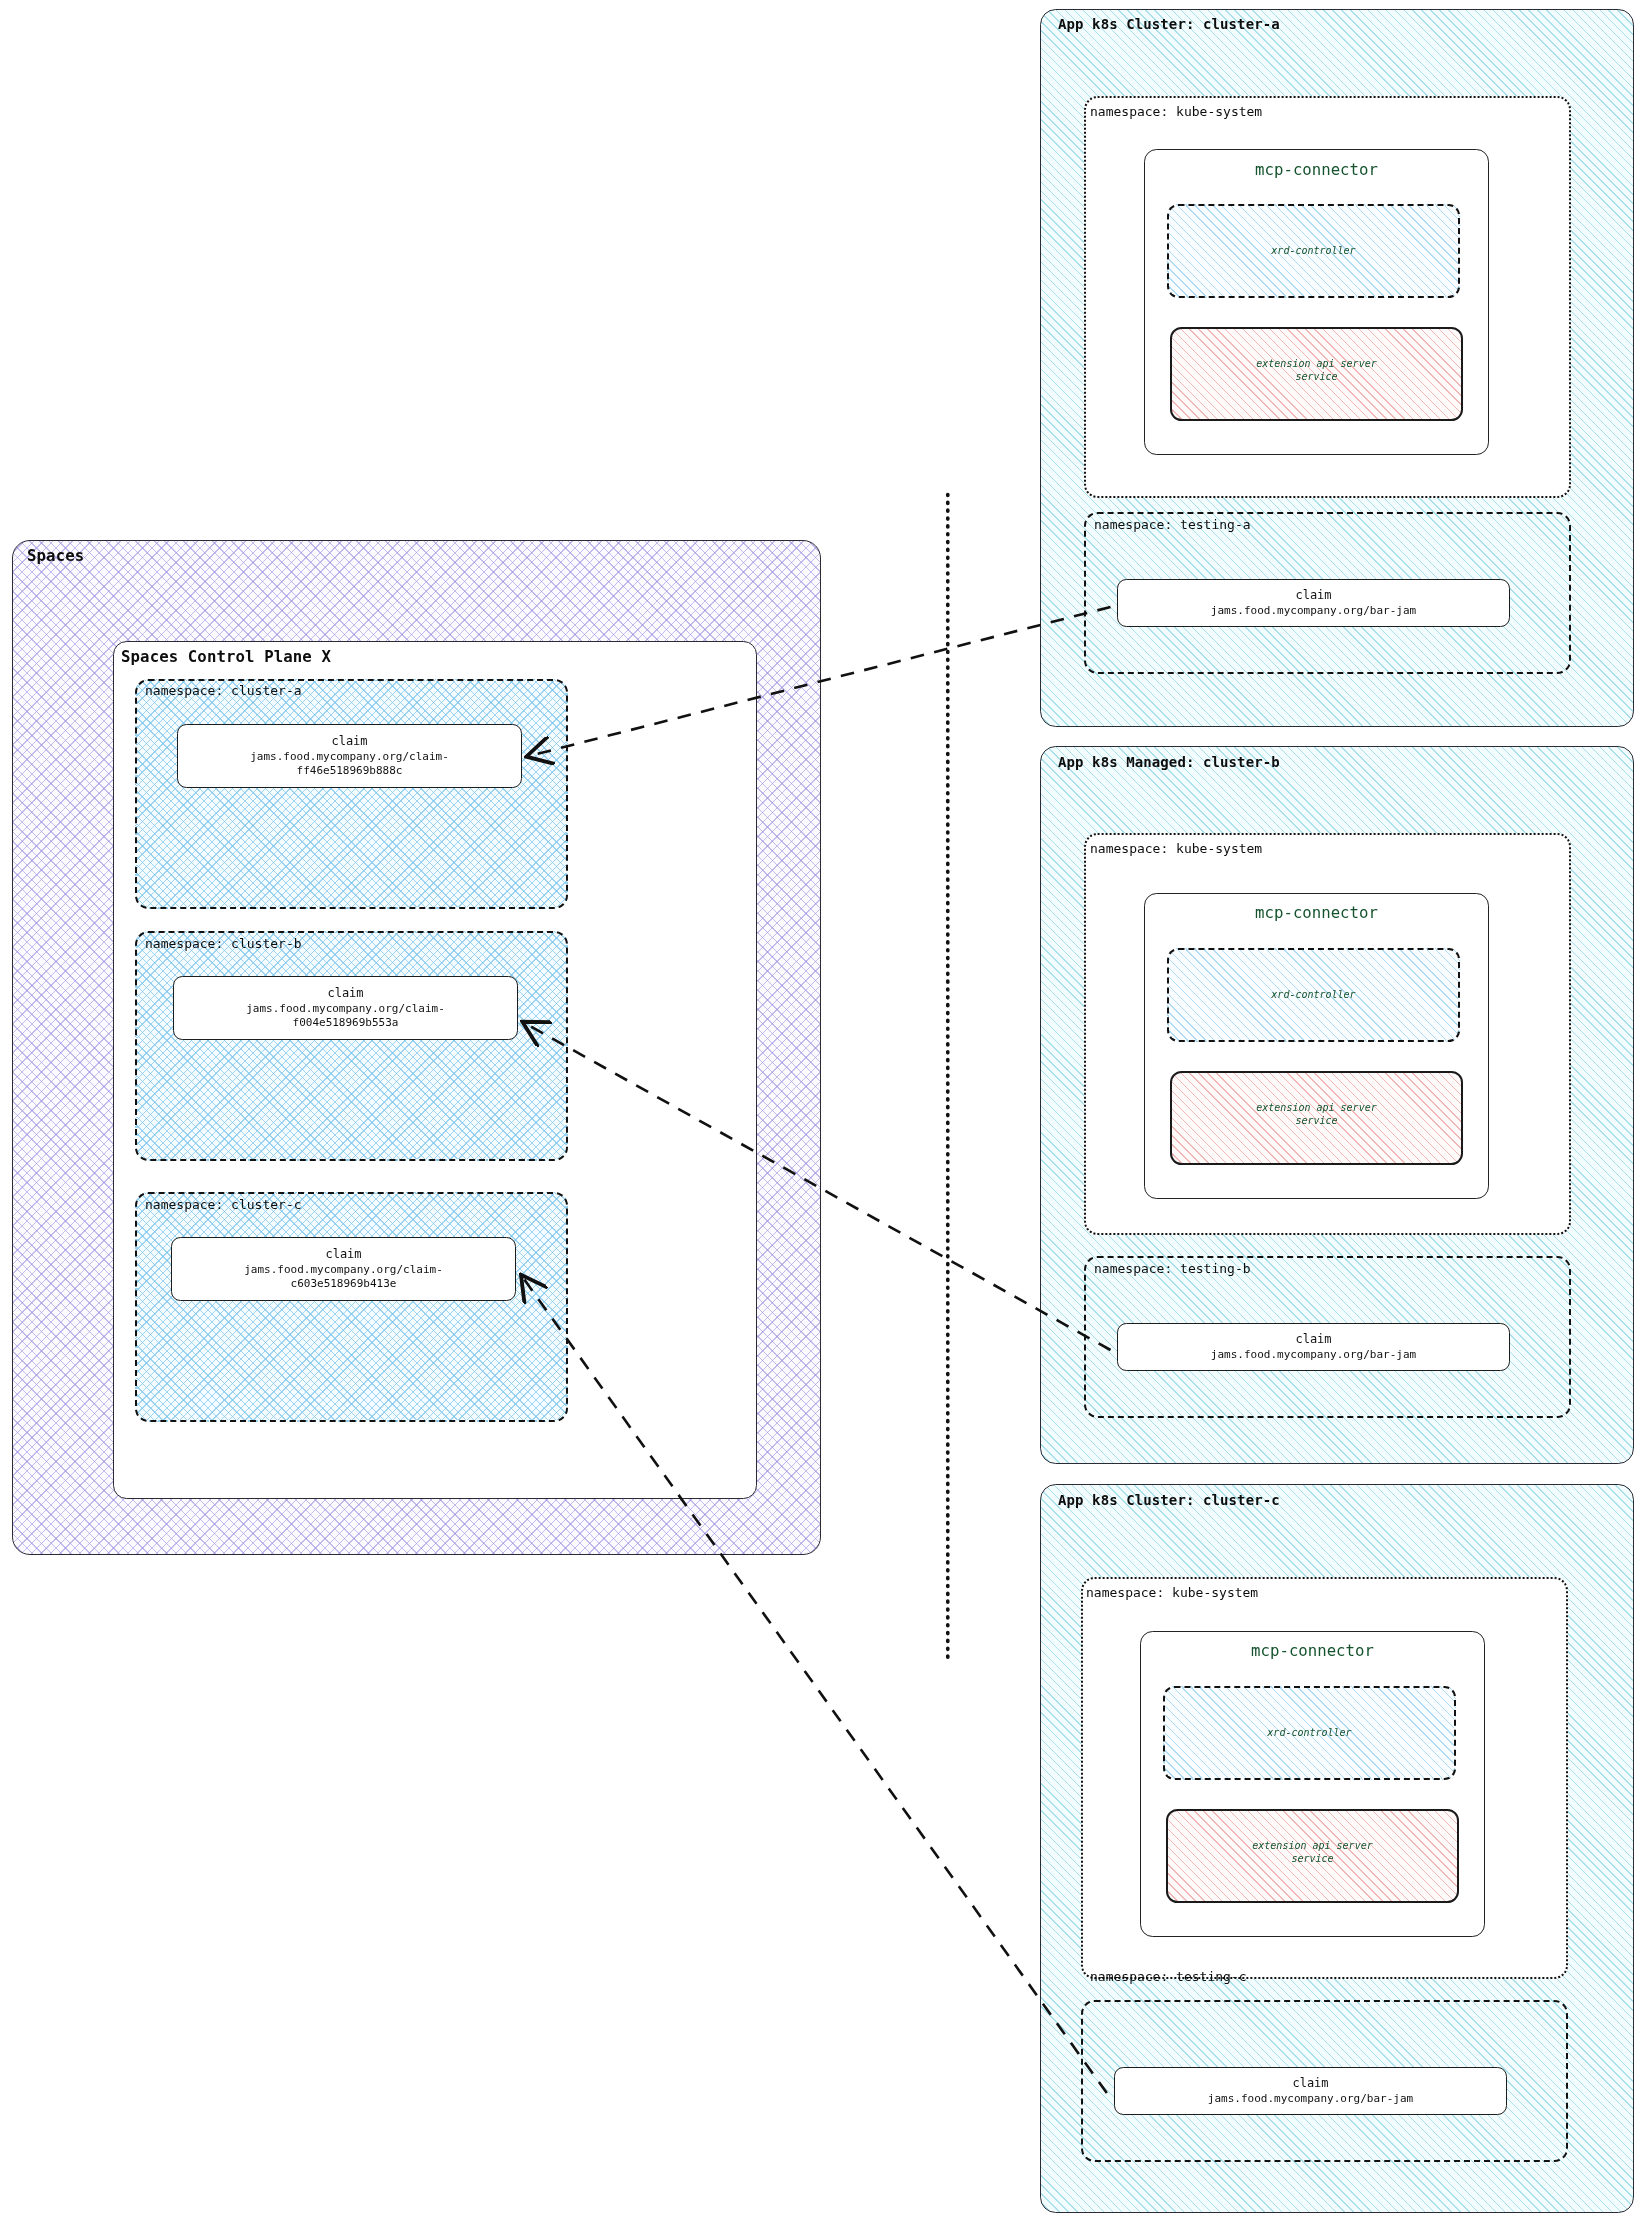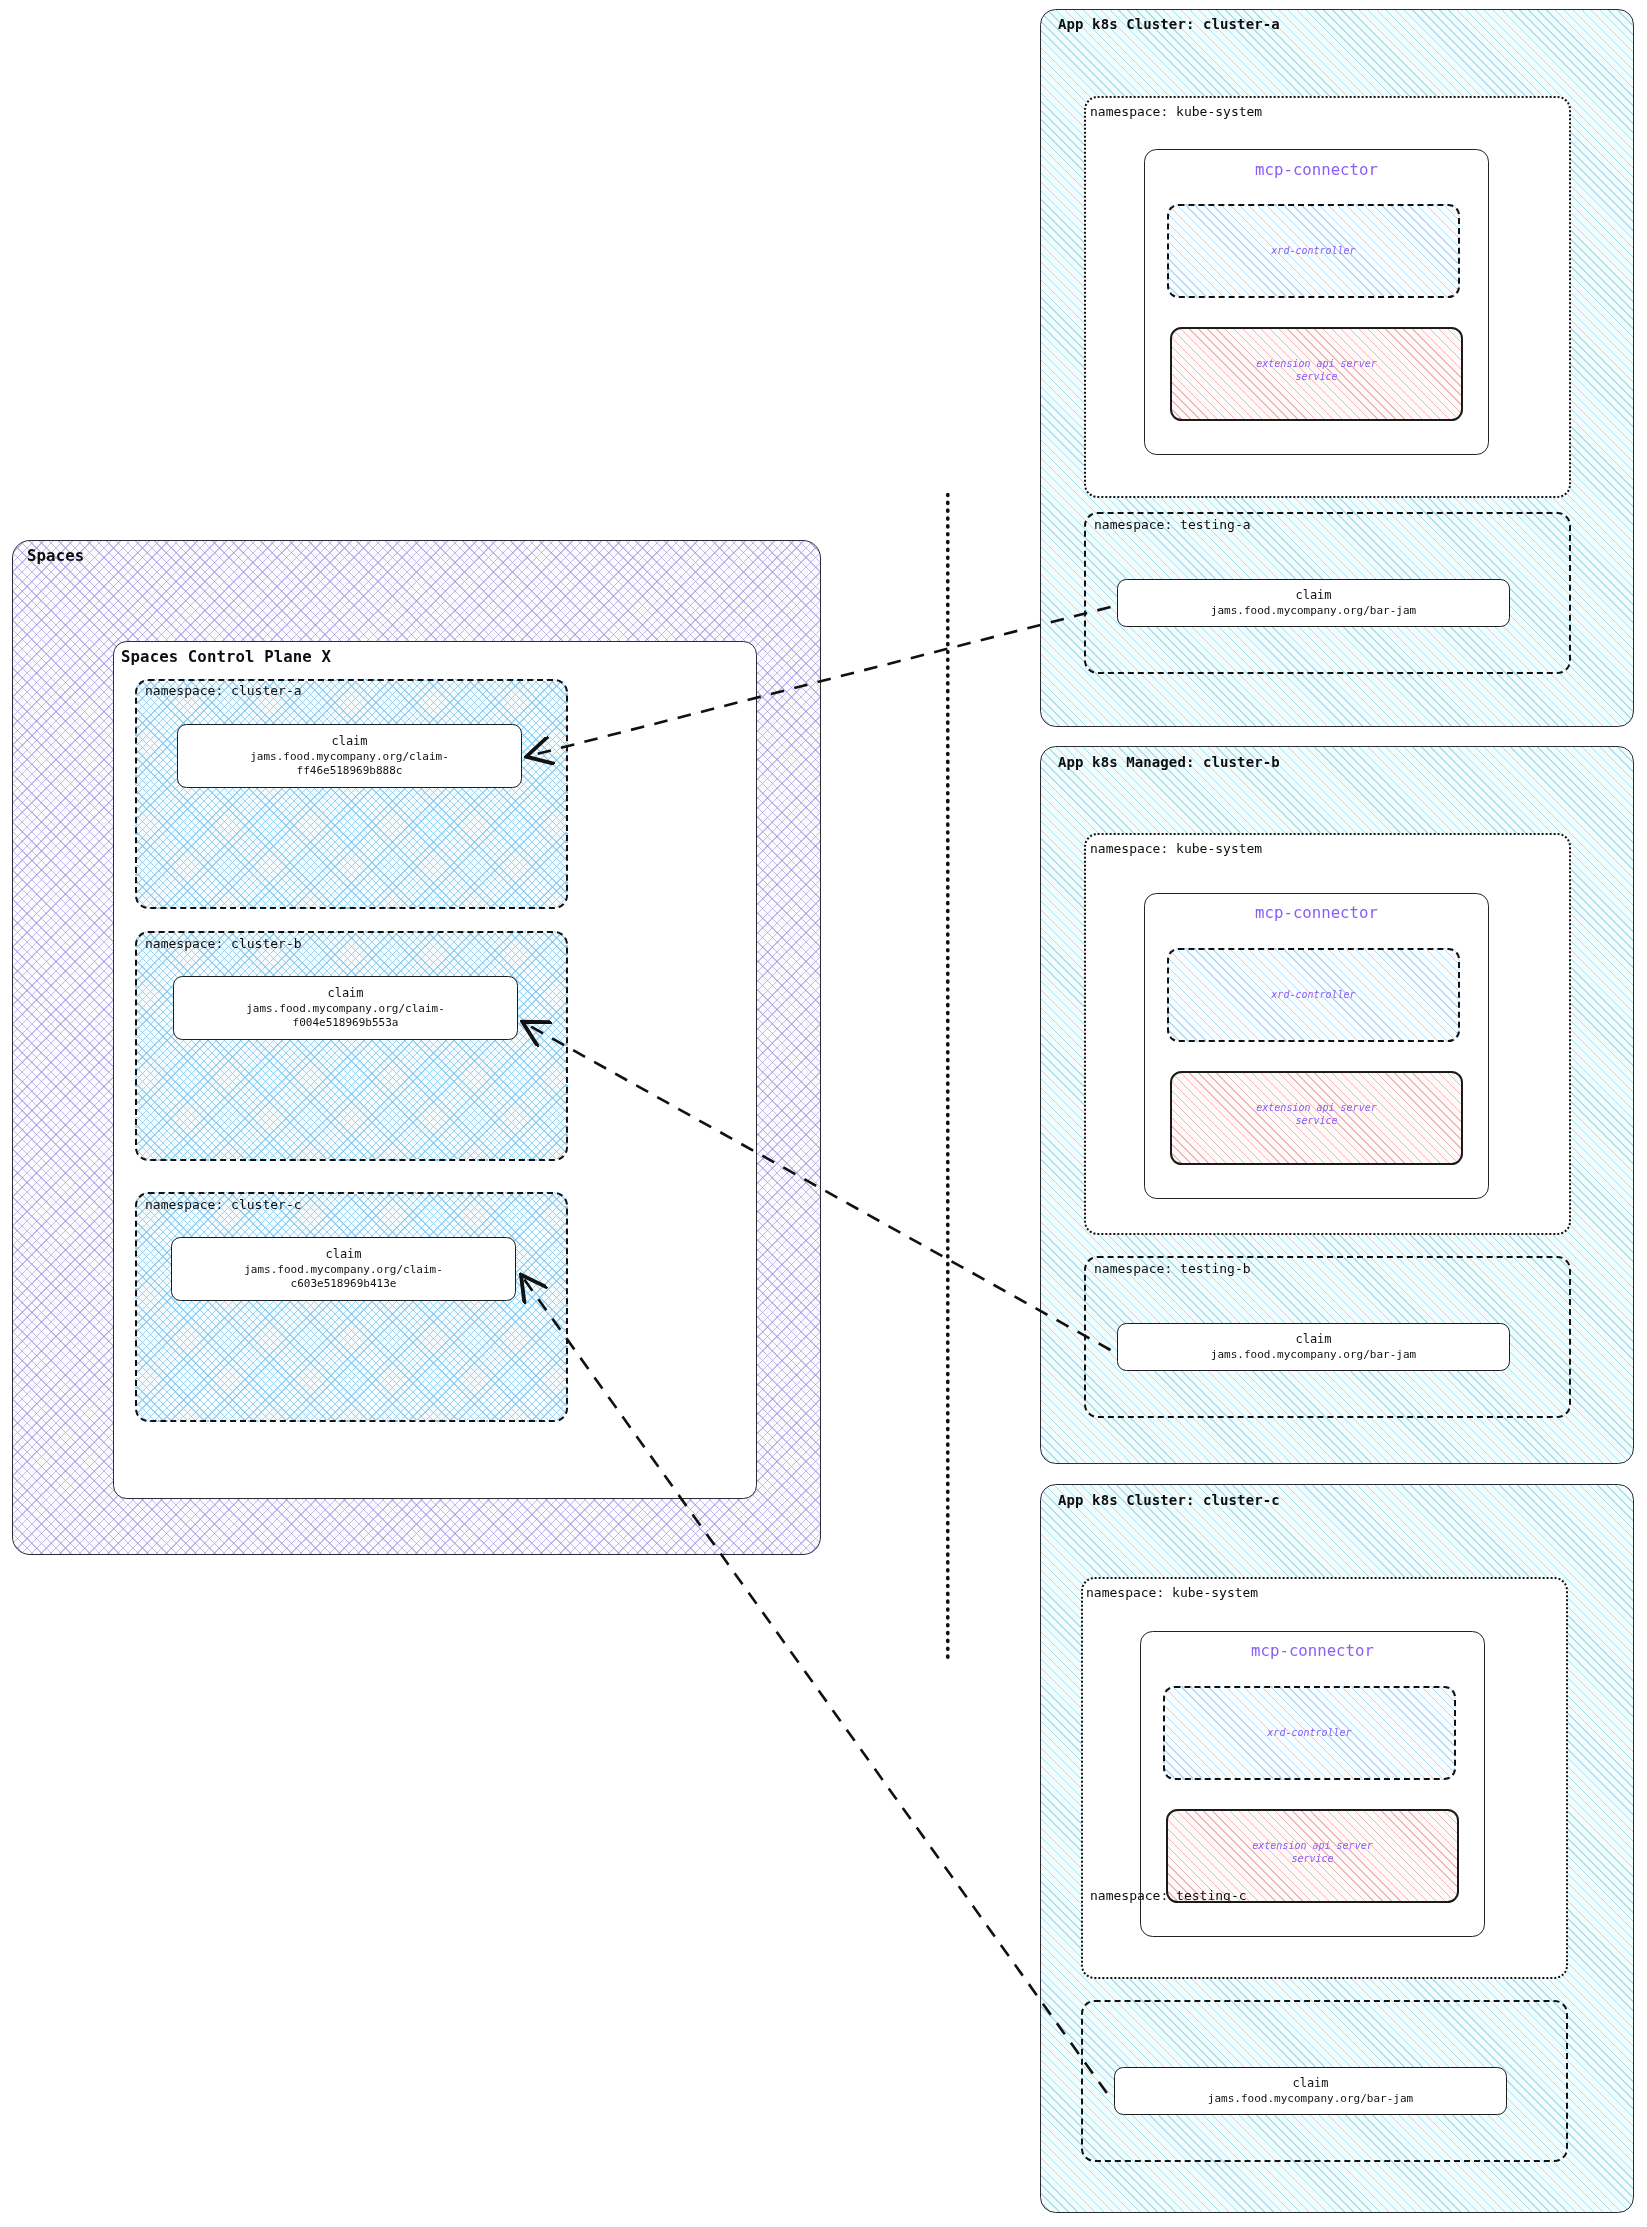--- a/index.html
+++ b/index.html
@@ -108,21 +108,21 @@
     position:absolute;
     font-size:13px;
     white-space:nowrap;
     color:#0d0d0d;
   }
   .center-label{
     position:absolute;
     left:0;right:0;
     text-align:center;
     white-space:nowrap;
-    color:#8b5cf6;
+    color:#14532d;
   }
   .pod-label{font-size:15.7px;}
   .inner-label{font-size:10px;font-style:italic;}
   .inner-label.two-line{line-height:1.32;white-space:normal;}
   .claim-kind{font-size:12px;}
   .claim-ref{font-size:11px;}
 
   
   #links{
     position:absolute;
@@ -228,21 +228,21 @@
   <div class="box xrd-box" style="left:1163px;top:1686px;width:293px;height:94px;"></div>
   <div class="center-label inner-label" style="top:1727px;left:1163px;right:auto;width:293px;">xrd-controller</div>
 
   <div class="box api-box" style="left:1166px;top:1809px;width:293px;height:94px;"></div>
   <div class="center-label inner-label two-line" style="top:1839px;left:1166px;right:auto;width:293px;">
     <div>extension api server</div>
     <div>service</div>
   </div>
 
   <div class="box ns-dashed-clear" style="left:1081px;top:2000px;width:487px;height:162px;"></div>
-  <div class="ns-title" style="left:1090px;top:1888px;">namespace: testing-c</div>
+  <div class="ns-title" style="left:1090px;top:1969px;">namespace: testing-c</div>
   <div class="box claim-box" style="left:1114px;top:2067px;width:393px;height:48px;">
     <div class="claim-kind">claim</div>
     <div class="claim-ref">jams.food.mycompany.org/bar-jam</div>
   </div>
 
   <svg id="links" viewBox="0 0 3147 4256" xmlns="http://www.w3.org/2000/svg">
     <defs>
       <marker id="arrow-open" viewBox="0 0 12 12" refX="10" refY="6" markerWidth="11" markerHeight="11" orient="auto-start-reverse">
         <path d="M 0 0 L 11 6 L 0 12" fill="none" stroke="#111111" stroke-width="1.6"></path>
       </marker>

